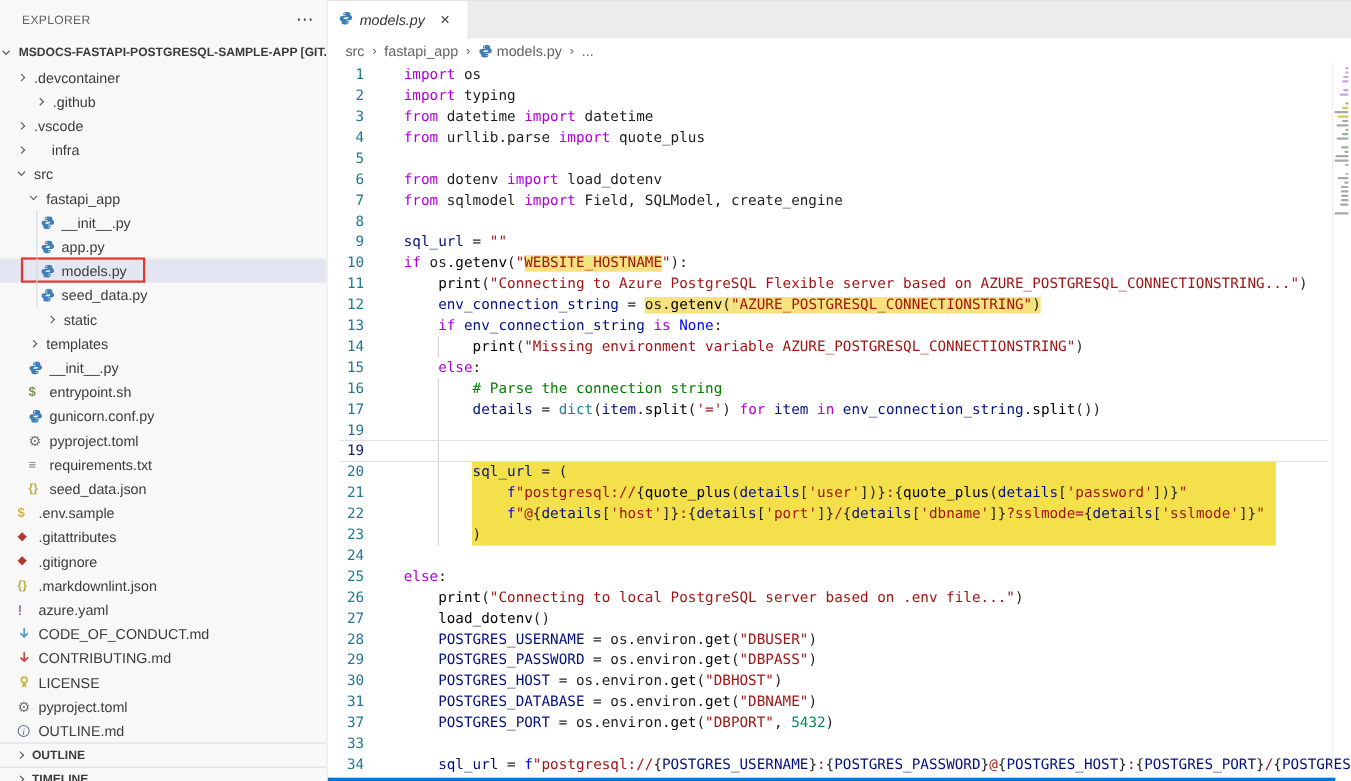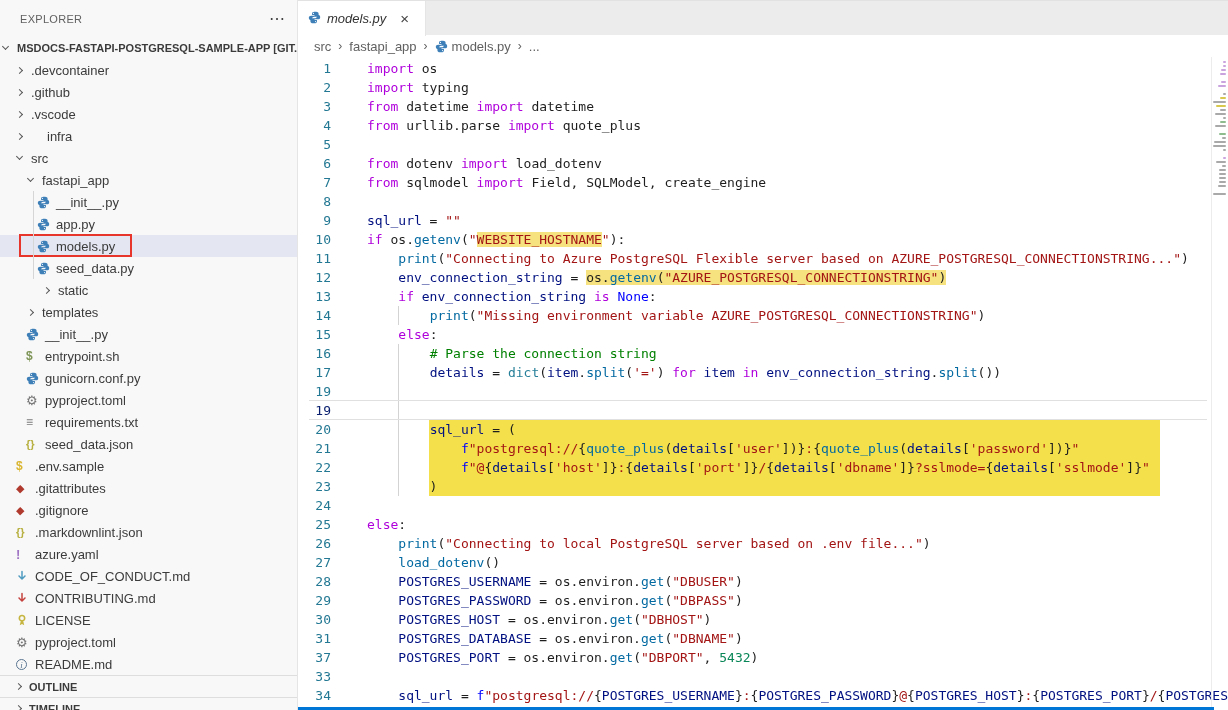--- a/index.html
+++ b/index.html
@@ -37,21 +37,21 @@
   .breadcrumbs .sep{margin:0 7px;color:#616161;font-size:12px;}
   .breadcrumbs .bicon{margin-right:4px;display:inline-flex;}
 
   
   #codewrap{position:absolute;left:0;top:57px;right:0;bottom:0;overflow:hidden;background:#fff;}
   #code{position:relative;padding-top:2px;z-index:2;}
   .cl{display:flex;height:19px;line-height:19px;font-family:"DejaVu Sans Mono","Liberation Mono",monospace;font-size:13px;position:relative;z-index:2;}
   .ln{flex:0 0 47px;text-align:right;padding-right:14px;color:#237893;user-select:none;}
   .cl.cur .ln{color:#0b216f;}
   .lc{white-space:pre;padding-left:22px;}
-  .k{color:#af00db}.s{color:#a31515}.f{color:#0369a1}.v{color:#001080}.n{color:#098658}
+  .k{color:#af00db}.s{color:#a31515}.f{color:#000000}.v{color:#001080}.n{color:#098658}
   .c{color:#008000}.b{color:#0000ff}.p{color:#1e1e1e}.t{color:#267f99}
   .hl{background:#f6e27e;}
   .cursor{display:inline-block;width:1.5px;height:15px;background:#000;vertical-align:middle;margin-left:1px;}
   .blockhl{position:absolute;left:131px;top:363px;width:731px;height:76px;background:#f3e04a;z-index:1;}
   .curline{position:absolute;left:11px;top:343px;width:898px;height:20px;border-top:1px solid #e0e0e0;border-bottom:1px solid #e0e0e0;z-index:1;}
   .iguide{position:absolute;width:1px;background:#d3d3d3;z-index:0;}
   .minimap{position:absolute;right:0;top:0;bottom:0;width:17px;border-left:1px solid #ececec;z-index:3;}
   .mm-bar{position:absolute;right:2px;height:2px;border-radius:1px;}
   .bottombar{position:absolute;left:0;bottom:0;width:916px;height:3px;background:#0076d7;z-index:4;}
 </style>
@@ -65,21 +65,21 @@
   </div>
   <div id="tree">
       <div class="trow bold" style="padding-left: 3px;">
         <span class="chev down"></span>
         <span>MSDOCS-FASTAPI-POSTGRESQL-SAMPLE-APP [GIT...</span>
       </div>
       <div class="trow" style="padding-left: 17px;">
         <span class="chev right"></span>
         <span>.devcontainer</span>
       </div>
-      <div class="trow" style="padding-left: 17px;">
+      <div class="trow" style="padding-left: 34px;">
         <span class="chev right"></span>
         <span>.github</span>
       </div>
       <div class="trow" style="padding-left: 17px;">
         <span class="chev right"></span>
         <span>.vscode</span>
       </div>
       <div class="trow" style="padding-left: 17px; gap: 16px;">
         <span class="chev right"></span>
         <span>infra</span>
@@ -236,21 +236,21 @@
       <div class="trow" style="padding-left: 16px;">
         <span class="ficon">
           <span class="gl" style="color:#757575;font-size:13px">⚙</span>
         </span>
         <span>pyproject.toml</span>
       </div>
       <div class="trow" style="padding-left: 16px;">
         <span class="ficon">
           <span class="info-i">i</span>
         </span>
-        <span>README.md</span>
+        <span>OUTLINE.md</span>
       </div>
     </div>
   <div class="tree-guide"></div>
   <div class="sb-sections">
     <div class="section">
       <span class="chev right"></span>
       <span>OUTLINE</span>
     </div>
     <div class="section">
       <span class="chev right"></span>

